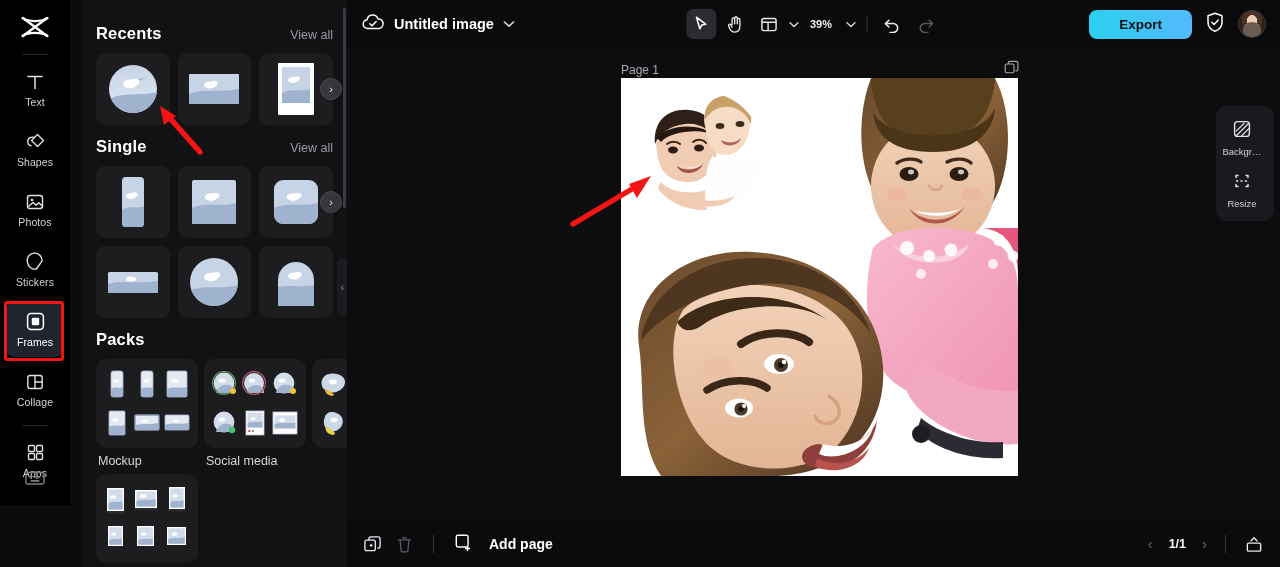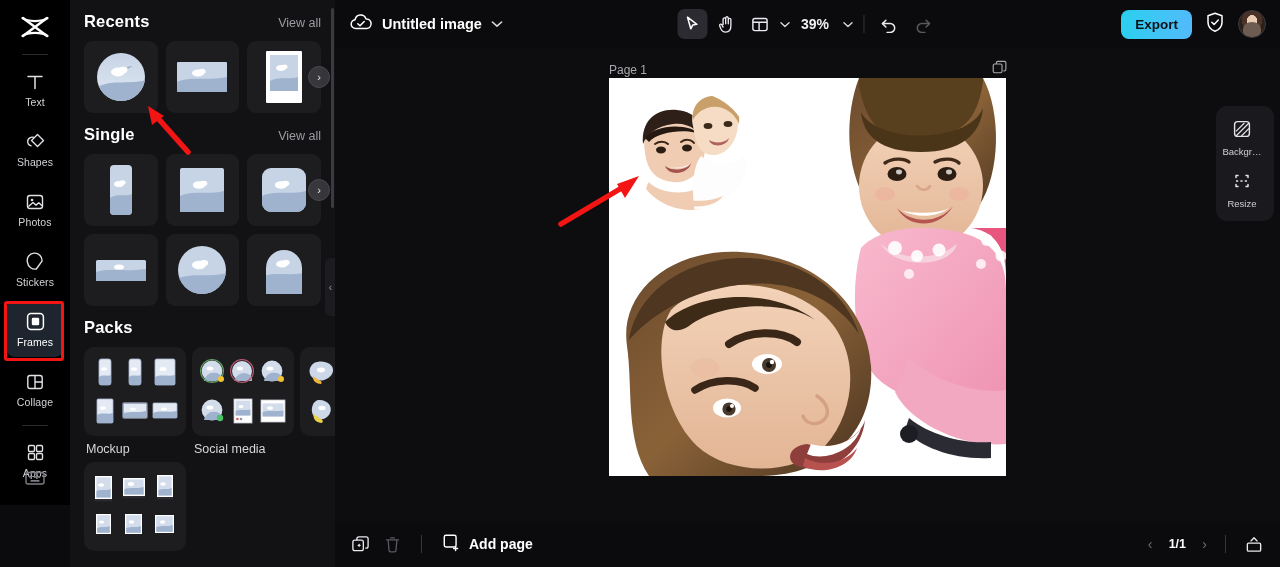--- a/index.html
+++ b/index.html
@@ -42,22 +42,23 @@
     border: 3px solid #f31414; border-radius: 3px; pointer-events: none;
   }
   .rail-bottom { position: absolute; bottom: 14px; left: 0; width: 70px;
      display: flex; justify-content: center; }
 
   
   .panel {
     width: 265px; height: 567px; flex: 0 0 265px;
     background: #121214;
     position: relative;
-    padding: 0 0 0 0;
+    padding: 12px 0 0 0;
     overflow: hidden;
+    margin-left: 12px;
   }
   .panel-inner { padding: 0 14px; }
   .sec-head {
     display: flex; align-items: baseline; justify-content: space-between;
     padding-top: 12px; padding-bottom: 10px;
   }
   .sec-title { font-size: 16.5px; font-weight: bold; color: #ffffff; letter-spacing: .2px; }
   .sec-viewall { font-size: 12.5px; color: #9b9ba2; cursor: pointer; }
   .grid3 { display: grid; grid-template-columns: repeat(3, 1fr); gap: 8px; position: relative; }
   .thumb {
@@ -103,27 +104,27 @@
     position: absolute; left: 50%; transform: translateX(-50%);
     display: flex; align-items: center; gap: 4px;
   }
   .tool {
     width: 30px; height: 30px; border-radius: 7px;
     display: flex; align-items: center; justify-content: center; cursor: pointer;
     color: #e9e9ee;
   }
   .tool.active { background: #2b2b31; }
   .tool.dim { color: #57575e; }
-  .zoomval { font-size: 14px; font-weight: bold; color: #f0f0f4; padding: 0 3px; cursor: pointer; }
+  .zoomval { font-size: 11px; font-weight: bold; color: #f0f0f4; padding: 0 3px; cursor: pointer; }
   .vdiv { width: 1px; height: 18px; background: #35353b; margin: 0 6px; }
   .right-tools { margin-left: auto; display: flex; align-items: center; gap: 12px; }
   .export-btn {
     background: linear-gradient(100deg, #2ad0ef 0%, #41c4f5 55%, #54b9fb 100%);
     color: #0c1116; font-weight: bold; font-size: 13.5px;
-    padding: 7px 14px; border-radius: 8px; border: none; cursor: pointer;
+    padding: 7px 30px; border-radius: 8px; border: none; cursor: pointer;
     font-family: "Liberation Sans", sans-serif;
   }
   .avatar {
     width: 28px; height: 28px; border-radius: 50%; cursor: pointer;
     background: radial-gradient(circle at 50% 36%, #e8cdb4 0 24%, #4a3326 25% 48%, #2d2018 49% 100%);
     border: 1px solid #3a3a40; overflow: hidden; position: relative;
   }
   .avatar::after {
     content: ""; position: absolute; left: 14%; top: 44%; width: 72%; height: 56%;
     border-radius: 50% 50% 40% 40%; background: #6d5c52;
@@ -141,21 +142,21 @@
     background: #ffffff; overflow: hidden;
   }
 
   .bottombar {
     height: 46px; flex: 0 0 46px; background: #0b0b0d;
     display: flex; align-items: center; padding: 0 16px; position: relative;
   }
   .bb-left { display: flex; align-items: center; gap: 14px; }
   .bb-icon { cursor: pointer; color: #e9e9ee; display: flex; align-items: center; }
   .bb-icon.dim { color: #5a5a61; }
-  .addpage { display: flex; align-items: center; gap: 8px; cursor: pointer; }
+  .addpage { display: flex; align-items: center; gap: 16px; cursor: pointer; }
   .addpage-txt { font-size: 14px; font-weight: bold; color: #ffffff; }
   .bb-right { margin-left: auto; display: flex; align-items: center; gap: 12px; }
   .pagenum { font-size: 12.5px; font-weight: bold; color: #ffffff; min-width: 26px; text-align: center; }
   .nav-chev { color: #6e6e76; cursor: pointer; font-size: 14px; }
 
   
   .rightpanel {
     position: absolute; right: 6px; top: 58px; width: 58px;
     background: #1a1a1e; border-radius: 11px;
     padding: 7px 0; display: flex; flex-direction: column; align-items: flex-start; gap: 2px;

